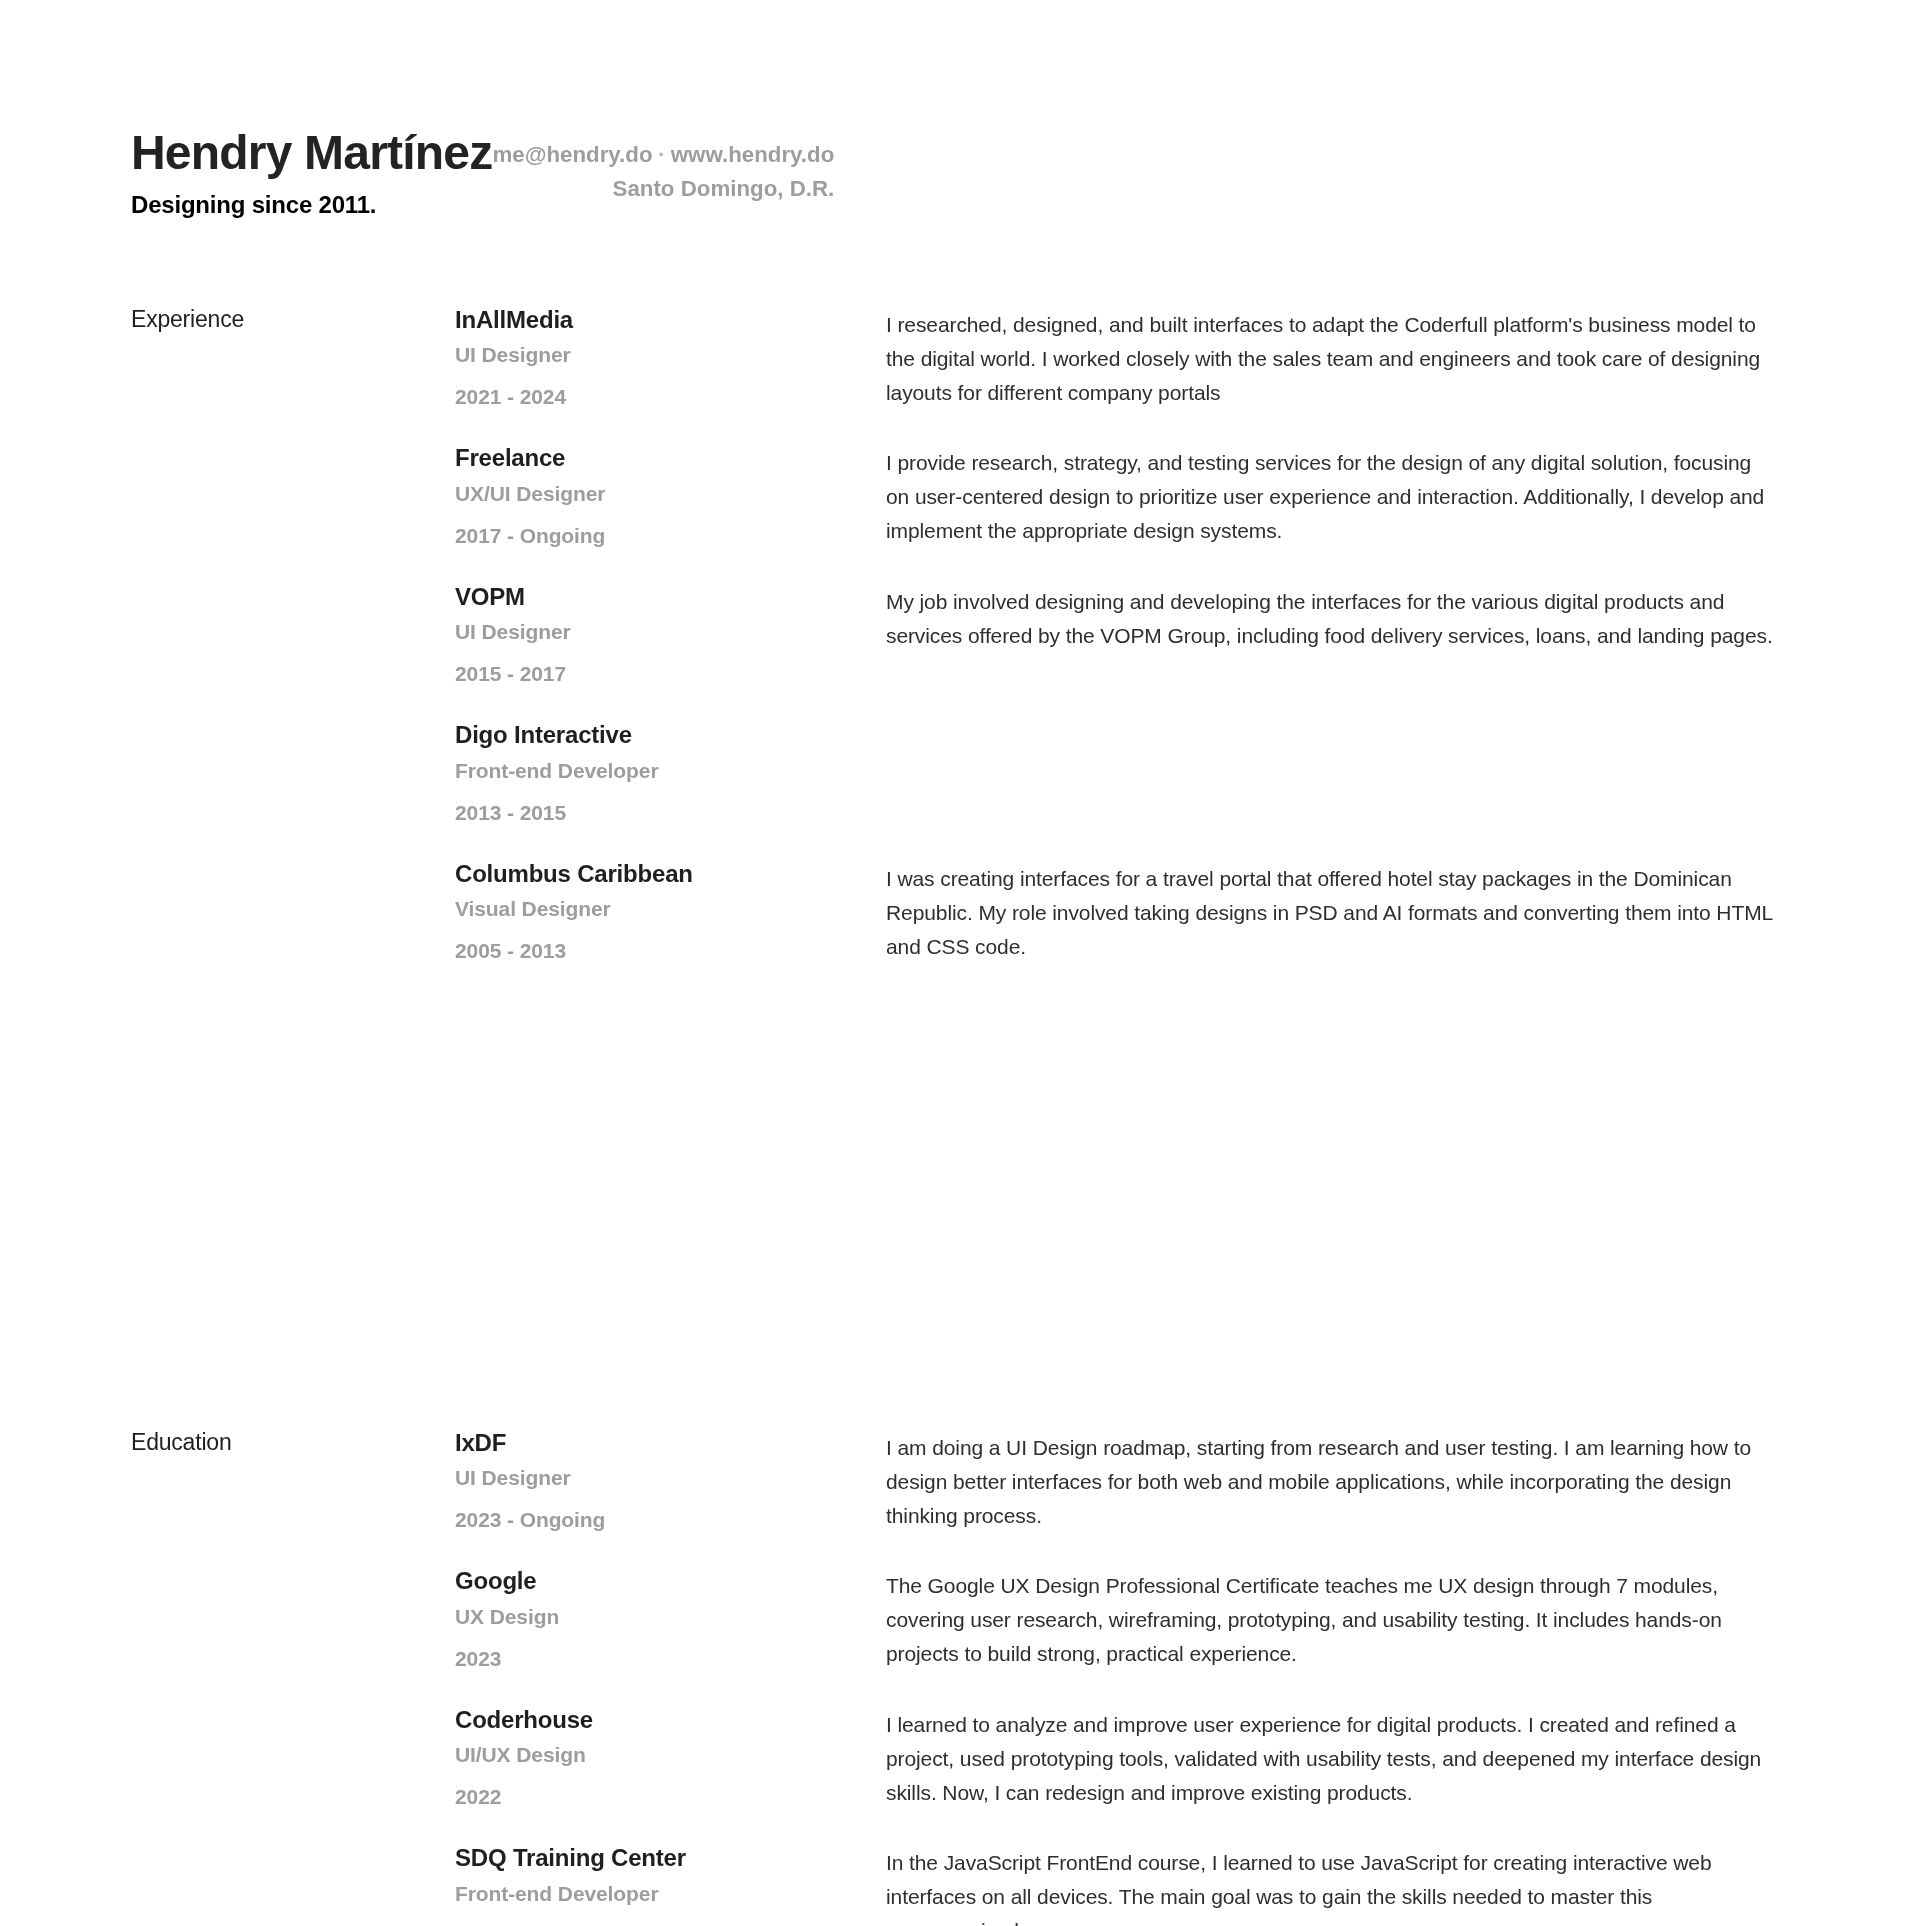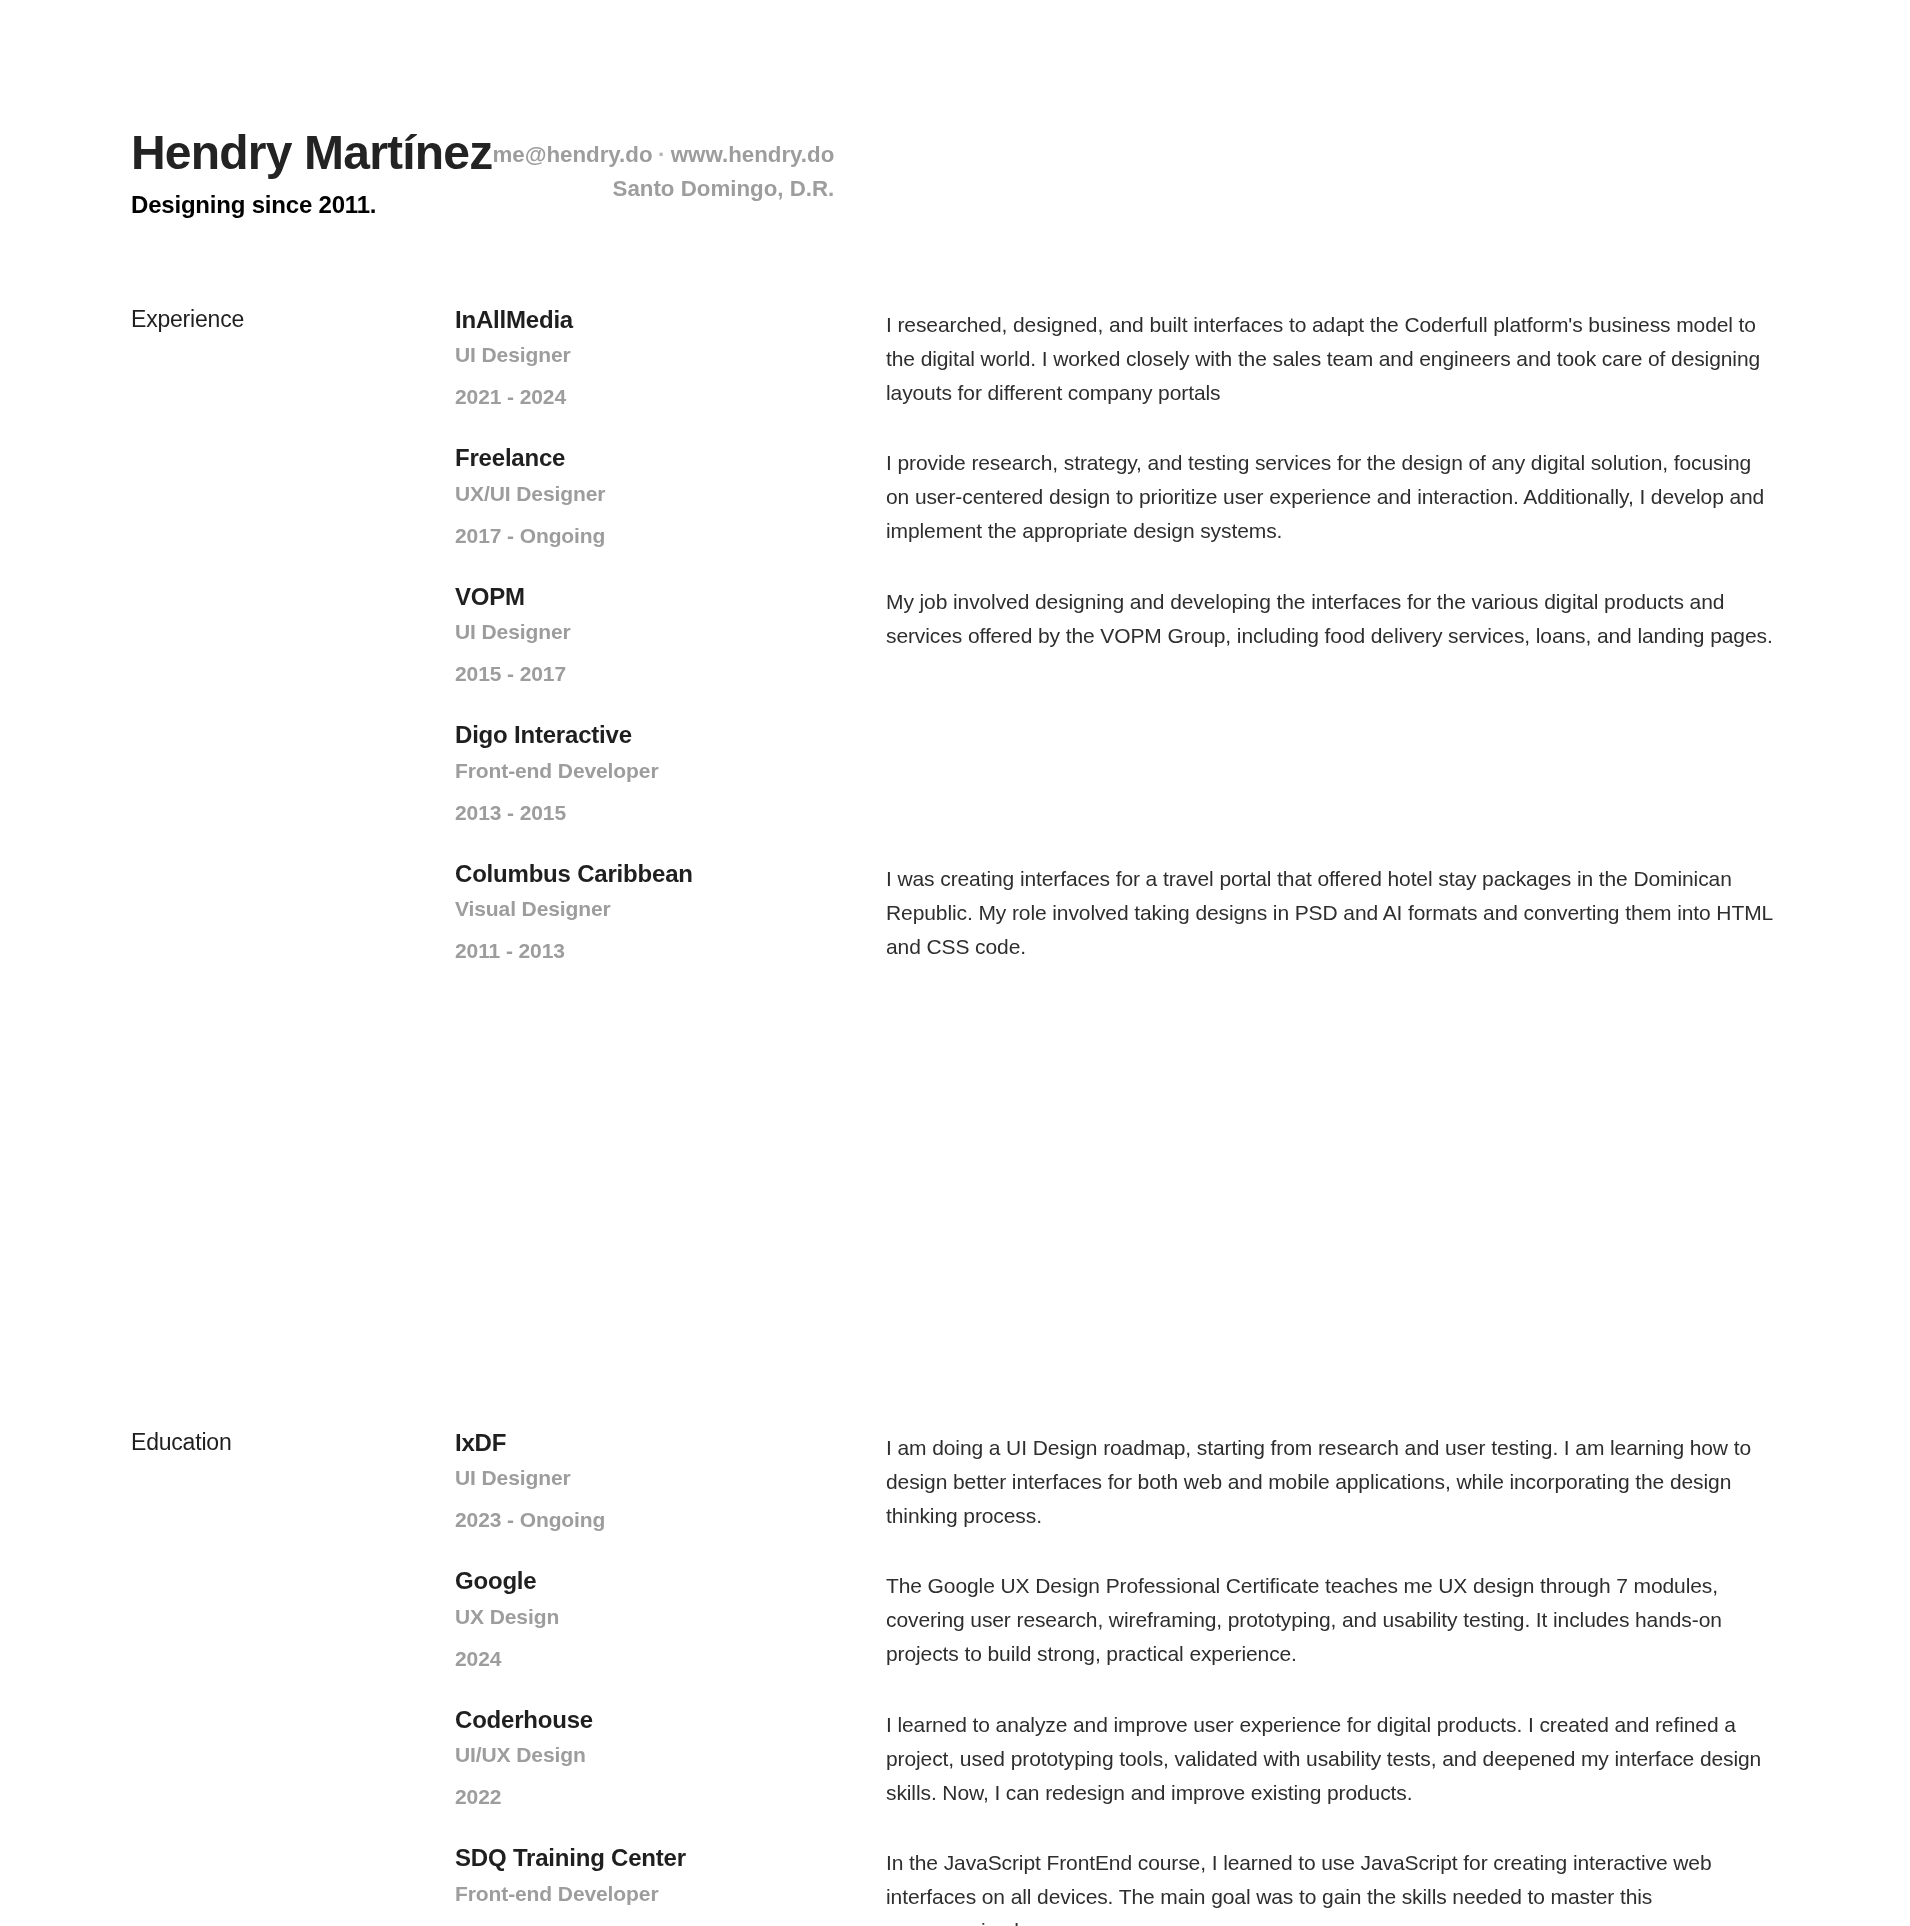--- a/index.html
+++ b/index.html
@@ -185,21 +185,21 @@
           <div class="org">Digo Interactive</div>
           <div class="role">Front-end Developer</div>
           <div class="period">2013 - 2015</div>
         </div>
       </div>
 
       <div class="entry">
         <div class="entry-meta">
           <div class="org">Columbus Caribbean</div>
           <div class="role">Visual Designer</div>
-          <div class="period">2011 - 2013</div>
+          <div class="period">2005 - 2013</div>
         </div>
         <div class="entry-desc">I was creating interfaces for a travel portal that offered hotel stay packages in the Dominican Republic. My role involved taking designs in PSD and AI formats and converting them into HTML and CSS code.</div>
       </div>
 
     </div>
   </div>
 
   <div class="section" id="section-education">
     <div class="section-title">Education</div>
     <div class="entries">
@@ -210,21 +210,21 @@
           <div class="role">UI Designer</div>
           <div class="period">2023 - Ongoing</div>
         </div>
         <div class="entry-desc">I am doing a UI Design roadmap, starting from research and user testing. I am learning how to design better interfaces for both web and mobile applications, while incorporating the design thinking process.</div>
       </div>
 
       <div class="entry">
         <div class="entry-meta">
           <div class="org">Google</div>
           <div class="role">UX Design</div>
-          <div class="period">2024</div>
+          <div class="period">2023</div>
         </div>
         <div class="entry-desc">The Google UX Design Professional Certificate teaches me UX design through 7 modules, covering user research, wireframing, prototyping, and usability testing. It includes hands-on projects to build strong, practical experience.</div>
       </div>
 
       <div class="entry">
         <div class="entry-meta">
           <div class="org">Coderhouse</div>
           <div class="role">UI/UX Design</div>
           <div class="period">2022</div>
         </div>

